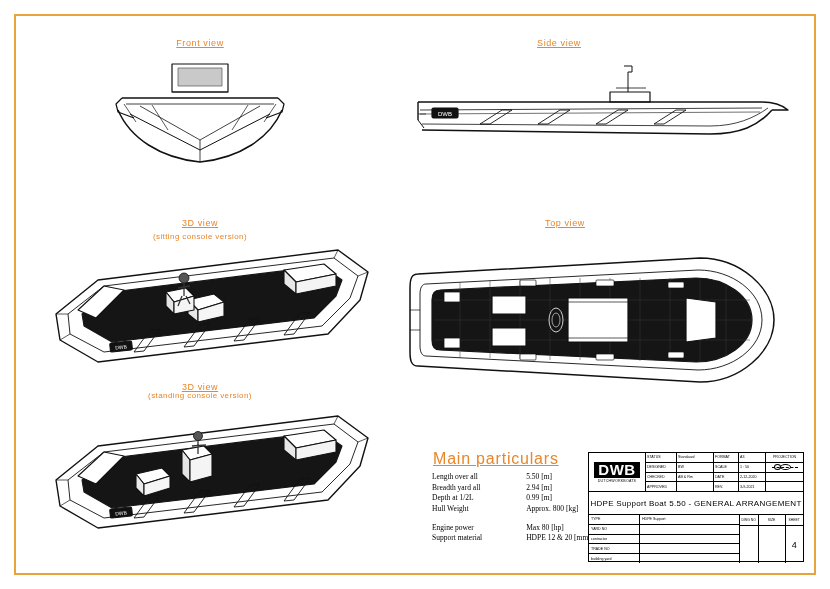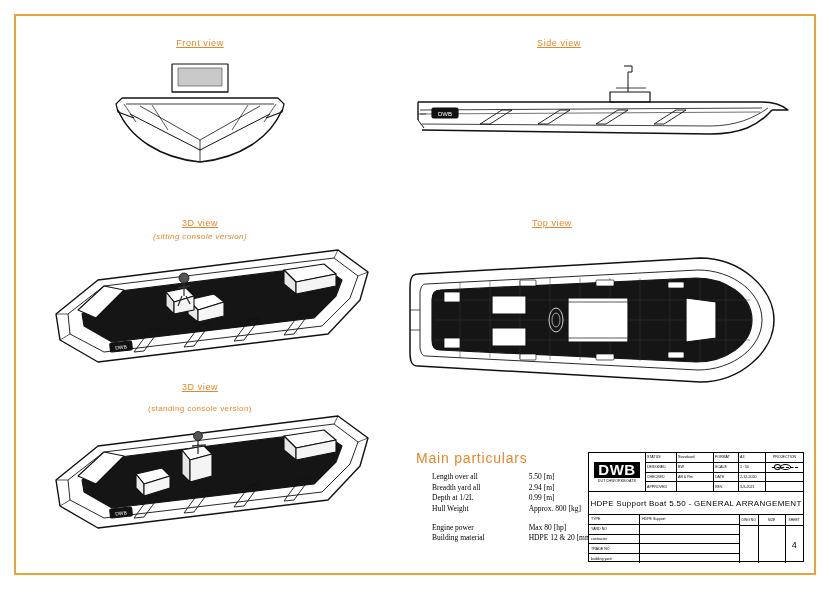--- a/index.html
+++ b/index.html
@@ -40,24 +40,25 @@
   .view-sub {
     position: absolute;
     color: #E8862A;
     font-size: 8px;
     letter-spacing: 0.4px;
     white-space: nowrap;
     text-align: center;
   }
   .particulars-title {
     position: absolute;
-    left: 416px;
+    left: 433px;
     top: 450px;
     color: #E8862A;
-    font-size: 14px;
+    font-size: 16px;
+    text-decoration: underline;
     letter-spacing: 0.8px;
   }
   .spec-table {
     position: absolute;
     left: 432px;
     top: 472px;
     font-size: 7.5px;
     color: #000;
     border-collapse: collapse;
   }
@@ -304,21 +305,21 @@
 
         <rect x="22" y="50" width="26" height="10" rx="1.5" fill="#111" stroke="#111"></rect>
         <text x="35" y="58" fill="#fff" font-size="6" text-anchor="middle" font-family="Liberation Sans, sans-serif" stroke="none">DWB</text>
 
         <path d="M8 56 L16 56" stroke-width="0.7"></path>
       </g>
     </svg>
   </div>
 
   <div class="view-label" style="left:145px; top:218px; width:110px;">3D view</div>
-  <div class="view-sub" style="left:125px; top:232px; width:150px;font-style:italic;">(sitting console version)</div>
+  <div class="view-sub" style="left:125px; top:232px; width:150px;">(sitting console version)</div>
 
   <div class="drw" style="left:38px; top:222px;">
     <svg width="340" height="160" viewBox="0 0 340 160">
       <g fill="none" stroke="#111" stroke-width="1.1" stroke-linejoin="round">
 
         <path d="M18 92 L60 58 L300 28 L330 50 L322 78 L290 112 L60 140 L22 118 Z" stroke-width="1.4"></path>
 
         <path d="M30 92 L66 64 L296 36 L320 54 L312 76 L284 104 L66 130 L32 112 Z" stroke-width="0.9"></path>
 
         <path d="M44 92 L74 70 L284 44 L304 58 L298 74 L276 96 L74 120 L46 104 Z" fill="#151515" stroke="#151515"></path>
@@ -346,21 +347,21 @@
         <path d="M246 113 L262 91 L272 90 L256 112 Z" stroke-width="0.9"></path>
 
         <rect x="72" y="120" width="22" height="9" rx="1.5" fill="#111" stroke="#111" transform="rotate(-6 83 124)"></rect>
         <text x="83" y="127" fill="#fff" font-size="5" text-anchor="middle" transform="rotate(-6 83 124)" font-family="Liberation Sans, sans-serif" stroke="none">DWB</text>
 
         <path d="M300 28 L296 36 M330 50 L320 54 M18 92 L30 92 M22 118 L32 112" stroke-width="0.7"></path>
       </g>
     </svg>
   </div>
 
-  <div class="view-label" style="left:492px; top:218px; width:120px;text-decoration:underline;">Top view</div>
+  <div class="view-label" style="left:505px; top:218px; width:120px;text-decoration:underline;">Top view</div>
 
   <div class="drw" style="left:400px; top:240px;">
     <svg width="400" height="160" viewBox="0 0 400 160">
       <g fill="none" stroke="#111" stroke-width="1.2" stroke-linejoin="round">
 
         <path d="M18 34 L300 18 C340 18 374 48 374 80 C374 112 340 142 300 142 L18 126 C12 126 10 122 10 112 L10 48 C10 38 12 34 18 34 Z" stroke-width="1.5"></path>
 
         <path d="M26 44 L298 30 C332 30 362 52 362 80 C362 108 332 130 298 130 L26 116 C22 116 20 112 20 106 L20 54 C20 48 22 44 26 44 Z" stroke-width="0.9"></path>
 
         <path d="M40 50 L296 38 C326 38 352 56 352 80 C352 104 326 122 296 122 L40 110 C34 110 32 106 32 100 L32 60 C32 54 34 50 40 50 Z" fill="#151515" stroke="#151515"></path>
@@ -392,21 +393,21 @@
           <rect x="268" y="42" width="16" height="6" rx="1"></rect>
           <rect x="268" y="112" width="16" height="6" rx="1"></rect>
         </g>
 
         <path d="M10 70 L20 70 M10 90 L20 90" stroke-width="0.7"></path>
       </g>
     </svg>
   </div>
 
   <div class="view-label" style="left:145px; top:382px; width:110px;">3D view</div>
-  <div class="view-sub" style="left:120px; top:404px; width:160px;">(standing console version)</div>
+  <div class="view-sub" style="left:120px; top:391px; width:160px;">(standing console version)</div>
 
   <div class="drw" style="left:38px; top:388px;">
     <svg width="340" height="160" viewBox="0 0 340 160">
       <g fill="none" stroke="#111" stroke-width="1.1" stroke-linejoin="round">
         <path d="M18 92 L60 58 L300 28 L330 50 L322 78 L290 112 L60 140 L22 118 Z" stroke-width="1.4"></path>
         <path d="M30 92 L66 64 L296 36 L320 54 L312 76 L284 104 L66 130 L32 112 Z" stroke-width="0.9"></path>
         <path d="M44 92 L74 70 L284 44 L304 58 L298 74 L276 96 L74 120 L46 104 Z" fill="#151515" stroke="#151515"></path>
 
         <path d="M144 62 L166 58 L174 66 L152 72 Z" fill="#fff" stroke="#111"></path>
         <path d="M144 62 L144 86 L152 94 L152 72 Z" fill="#e4e4e4" stroke="#111"></path>
@@ -458,21 +459,21 @@
       </tr>
       <tr class="spec-gap">
           <td></td>
           <td></td>
         </tr>
       <tr>
         <td>Engine power</td>
         <td class="val">Max 80 [hp]</td>
       </tr>
       <tr>
-        <td>Building material</td>
+        <td>Support material</td>
         <td class="val">HDPE 12 &amp; 20 [mm]</td>
       </tr>
     </tbody>
   </table>
 
   <div class="title-block">
 
     <div class="tb-top">
       <div class="tb-logo">
         <span class="logo-badge">DWB</span>

